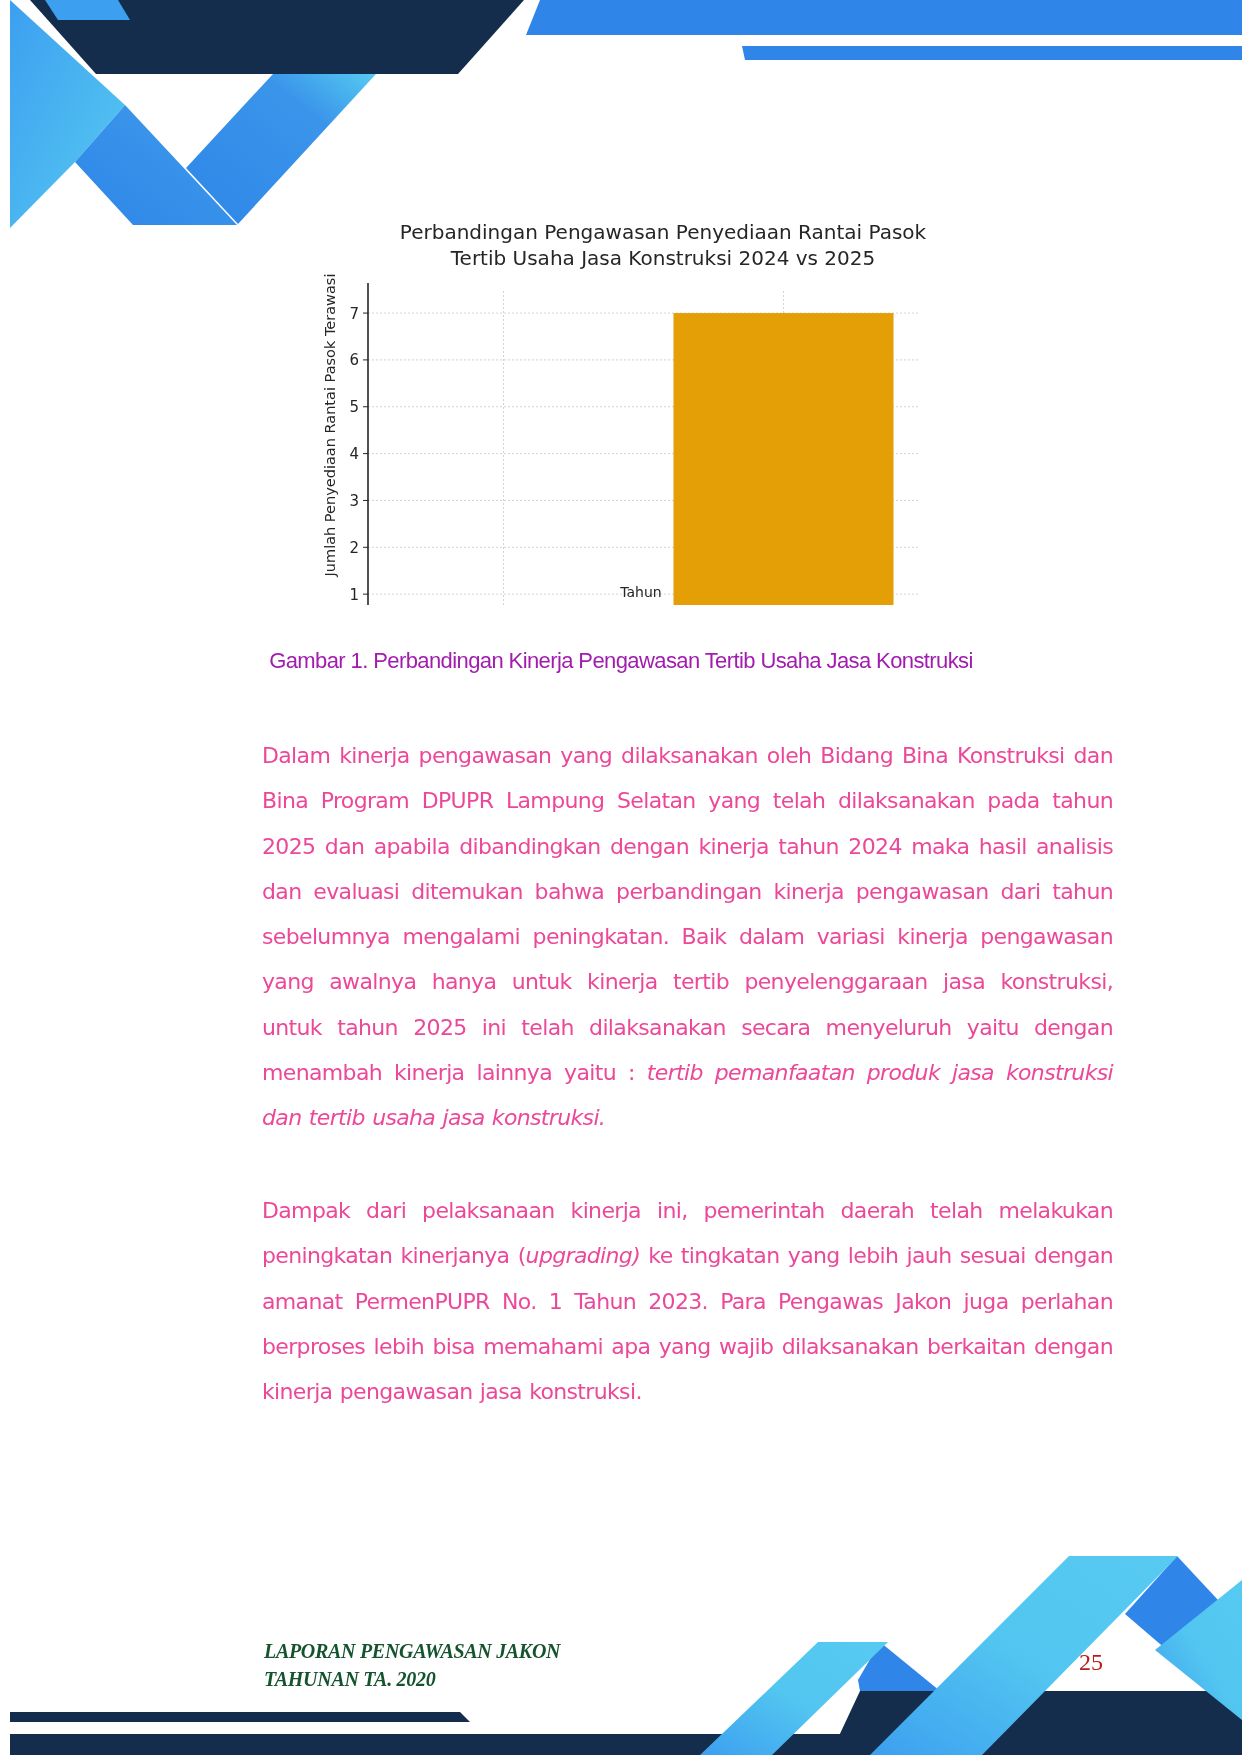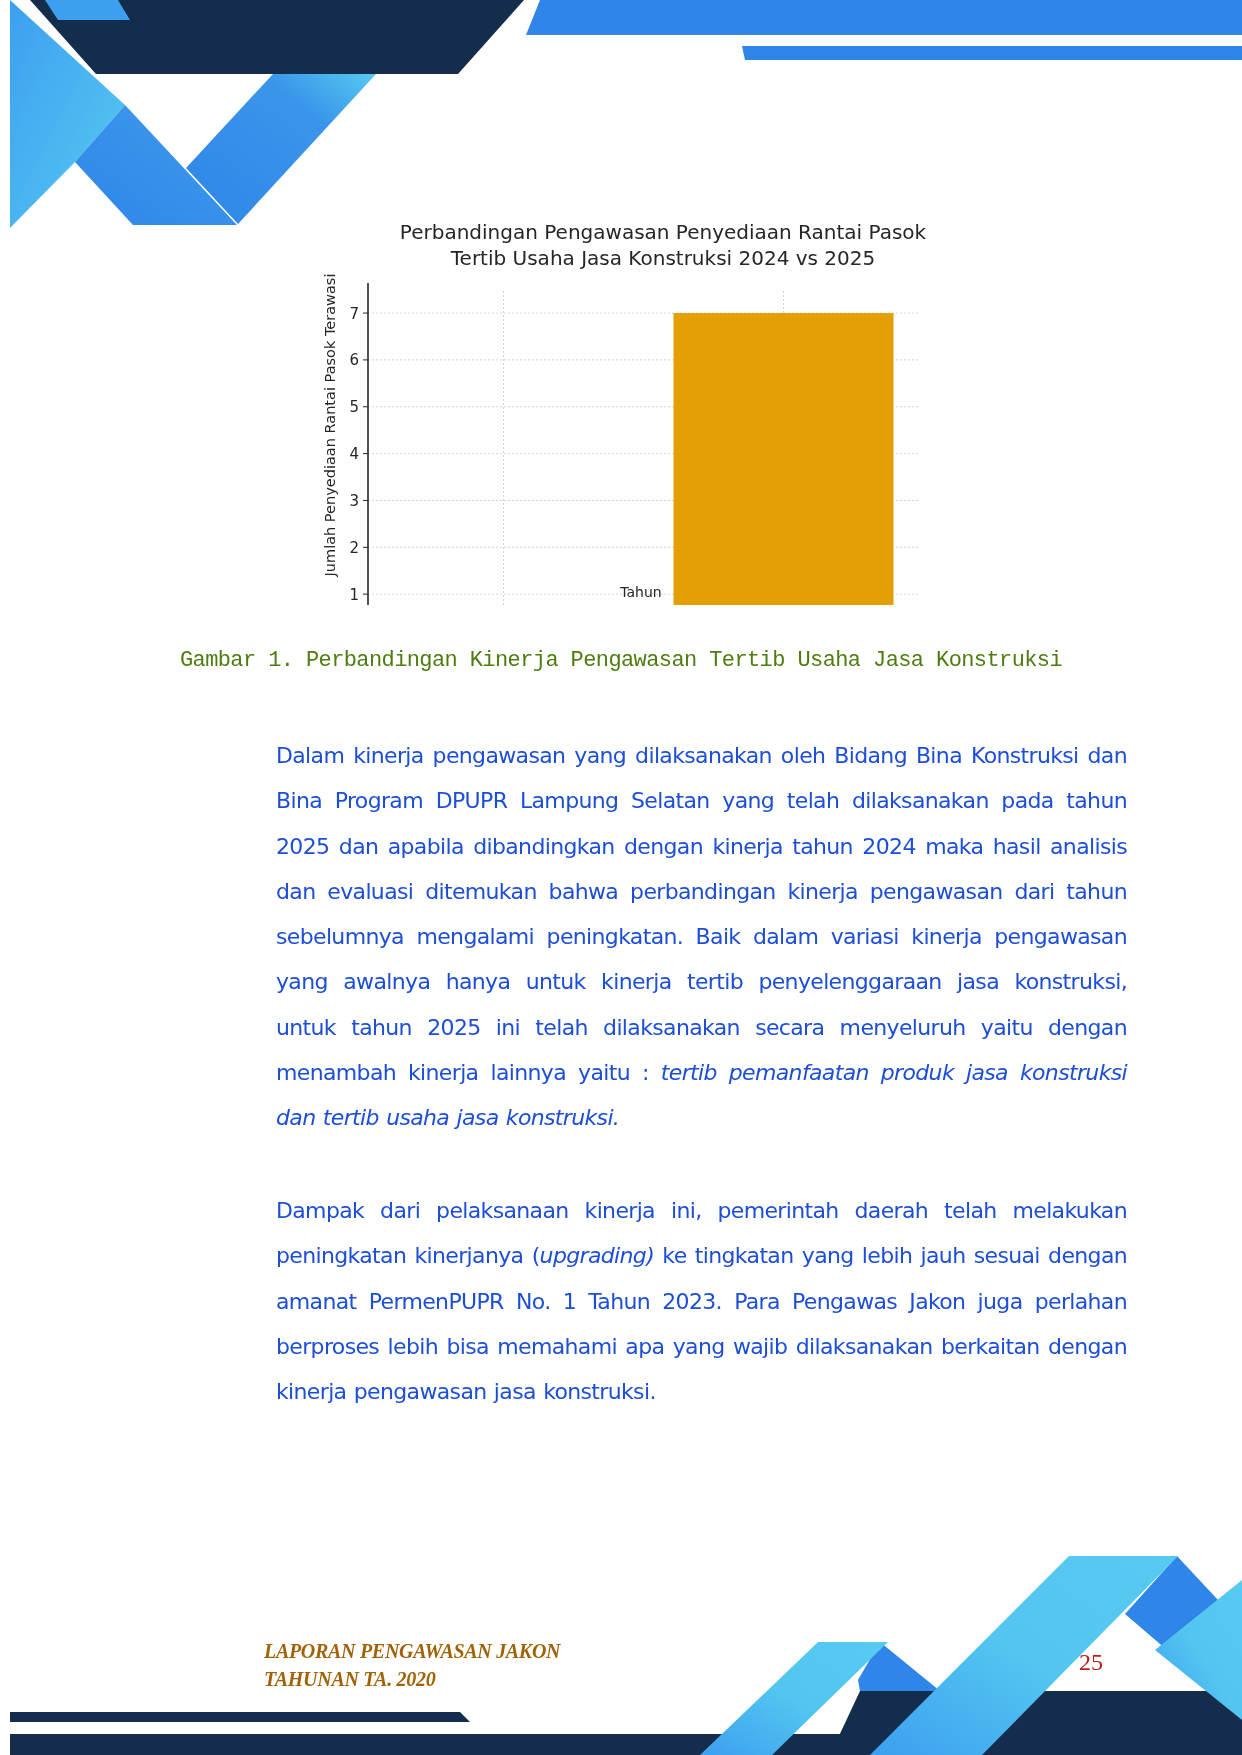--- a/index.html
+++ b/index.html
@@ -1,28 +1,28 @@
 <!DOCTYPE html>
 <html><head>
 <meta charset="utf-8">
 <style>
   html, body { margin: 0; padding: 0; }
   body { width: 1242px; height: 1755px; position: relative; background: #ffffff; overflow: hidden; }
   .deco { position: absolute; left: 0; top: 0; }
   #chart-wrap { position: absolute; left: 310px; top: 215px; width: 640px; height: 390px; }
   #chart-svg text { font-family: "DejaVu Sans", sans-serif; fill: #262626; }
   .caption { position: absolute; left: 0; width: 1242px; top: 648px; text-align: center;
-    font-family: Liberation Mono, monospace; font-size: 22px; color: #4d7c0f; letter-spacing: -0.6px; }
-  .para { position: absolute; left: 276px; width: 851px; font-family: "DejaVu Sans", sans-serif;
-    font-size: 22px; line-height: 45.3px; color: #1d4ed8; text-align: justify; letter-spacing: -0.65px; word-spacing: 1px; }
+    font-family: Liberation Sans, sans-serif; font-size: 22px; color: #a21caf; letter-spacing: -0.6px; }
+  .para { position: absolute; left: 262px; width: 851px; font-family: "DejaVu Sans", sans-serif;
+    font-size: 22px; line-height: 45.3px; color: #ec4899; text-align: justify; letter-spacing: -0.65px; word-spacing: 1px; }
   #p1 { top: 733px; }
   #p2 { top: 1188px; }
   .it { font-style: italic; }
   .footer-title { position: absolute; left: 264px; top: 1637px; font-family: "Liberation Serif", serif;
-    font-style: italic; font-weight: bold; font-size: 20px; line-height: 28px; color: #a16207; letter-spacing: -0.3px; }
+    font-style: italic; font-weight: bold; font-size: 20px; line-height: 28px; color: #14532d; letter-spacing: -0.3px; }
   .page-num { position: absolute; left: 1079px; top: 1649px; font-family: "Liberation Serif", serif;
     font-size: 24px; color: #b91c1c; }
 </style>
 </head>
 <body>
 
 <svg class="deco" width="1242" height="240" viewBox="0 0 1242 240">
   <defs>
     <linearGradient id="gLight" x1="0" y1="0" x2="1" y2="1">
       <stop offset="0" stop-color="#3d9ff0"></stop>

